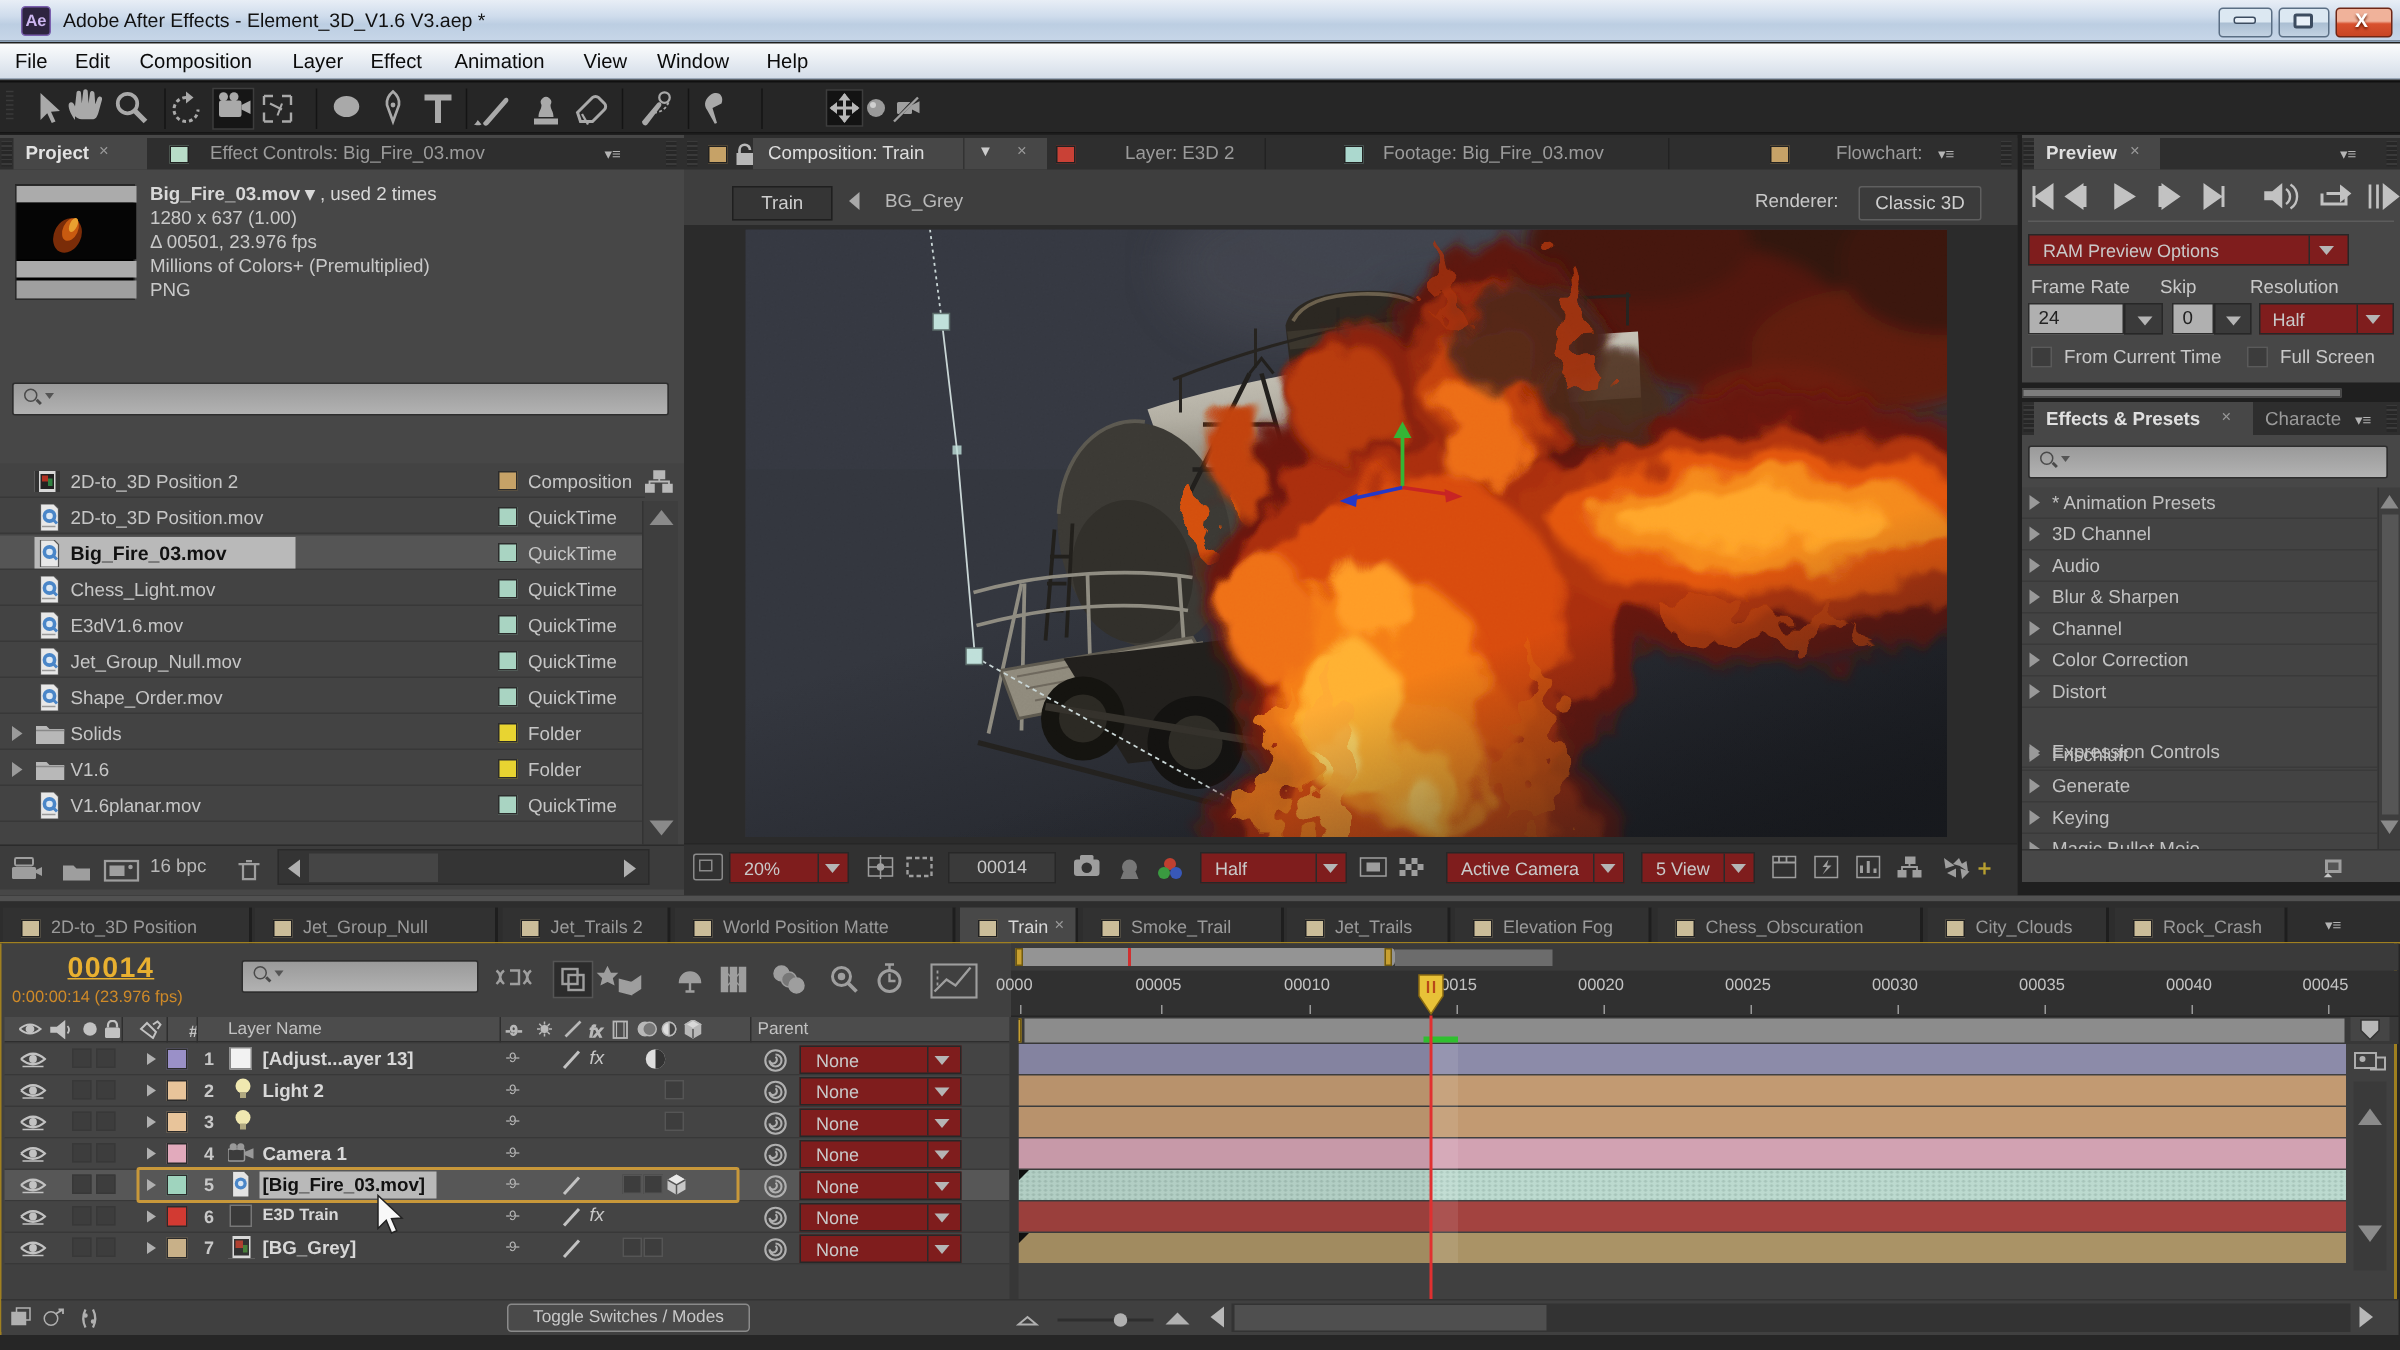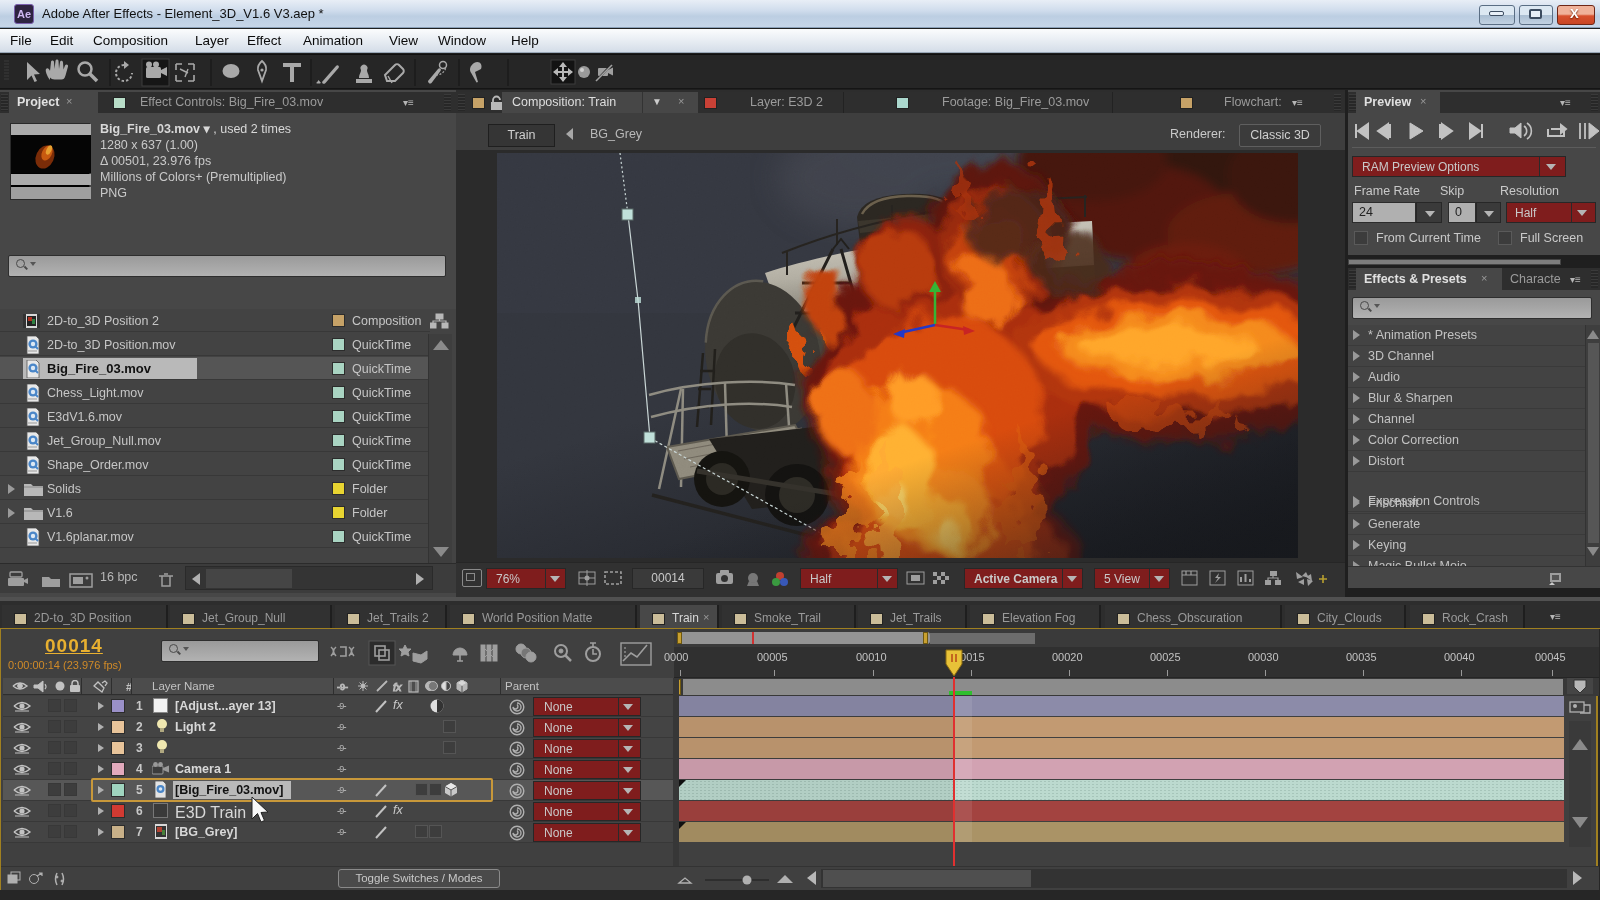--- a/index.html
+++ b/index.html
@@ -350,21 +350,21 @@
       </svg>
     <div class="abs tab-active" style="left:46px;top:2px;width:196px;height:21px;"></div>
     <div class="abs" style="left:56px;top:5px;font-size:12.5px;color:#dedede;">Composition: Train</div>
     <div class="abs" style="left:186px;top:2px;width:1px;height:21px;background:#333;"></div>
     <div class="abs" style="left:196px;top:6px;font-size:10px;color:#ccc;">▼</div>
     <div class="abs" style="left:222px;top:5px;font-size:11px;color:#9a9a9a;">×</div>
     <div class="abs" style="left:248px;top:7px;width:13px;height:12px;background:#c94136;border:1px solid #222;"></div>
     <div class="abs" style="left:294px;top:5px;font-size:12.5px;color:#9b9b9b;">Layer: E3D 2</div>
     <div class="abs" style="left:387px;top:2px;width:1px;height:21px;background:#222;"></div>
     <div class="abs" style="left:440px;top:7px;width:13px;height:12px;background:#abd8ce;border:1px solid #222;"></div>
-    <div class="abs" style="left:486px;top:5px;font-size:12.5px;color:#9b9b9b;">Footage: Big_Fire_03.mov</div>
+    <div class="abs" style="left:466px;top:5px;font-size:12.5px;color:#9b9b9b;">Footage: Big_Fire_03.mov</div>
     <div class="abs" style="left:656px;top:2px;width:1px;height:21px;background:#222;"></div>
     <div class="abs" style="left:724px;top:7px;width:13px;height:12px;background:#c6a267;border:1px solid #222;"></div>
     <div class="abs" style="left:768px;top:5px;font-size:12.5px;color:#9b9b9b;">Flowchart:</div>
     <div class="abs" style="left:836px;top:7px;font-size:10px;color:#b5b5b5;">▾<span style="letter-spacing:-1px;">≡</span></div>
     <div class="abs grip" style="left:878px;top:4px;height:17px;"></div>
 
     <div class="abs" style="left:0;top:23px;width:889px;height:37px;background:#3e3e3e;"></div>
     <div class="abs" style="left:32px;top:34px;width:67px;height:23px;background:#353535;border:1px solid #1f1f1f;color:#cfcfcf;font-size:12.5px;text-align:center;line-height:21px;">Train</div>
     <div class="abs" style="left:110px;top:38px;width:0;height:0;border-top:6px solid transparent;border-bottom:6px solid transparent;border-right:7px solid #a8a8a8;"></div>
     <div class="abs" style="left:134px;top:37px;font-size:12.5px;color:#b9b9b9;">BG_Grey</div>
@@ -566,21 +566,21 @@
   <path d="M438 172 L472 177" stroke="#c82424"></path>
   <path d="M478 178 l-12 -5 l1 9 z" fill="#c82424" stroke="none"></path>
 </g>
 </svg></div>
 
     <div class="abs" style="left:0;top:472px;width:889px;height:35px;background:#313131;border-top:1px solid #262626;">
       <div class="abs" style="left:6px;top:6px;width:20px;height:18px;border:1px solid #8a8a8a;border-radius:2px;">
           <span class="abs" style="left:3px;top:3px;width:9px;height:8px;border:1px solid #8a8a8a;"></span>
         </div>
       <div class="abs ddl" style="left:30px;top:5px;width:80px;height:21px;">
-          <span class="abs" style="left:9px;top:2px;">76%</span>
+          <span class="abs" style="left:9px;top:2px;">20%</span>
           <span class="abs" style="left:58px;top:0px;width:1px;height:19px;background:#2a2a2a;"></span>
           <span class="abs dda" style="left:63px;top:7px;"></span>
         </div>
       <svg class="abs" style="left:122px;top:6px;" width="46" height="18" stroke="#9e9e9e" fill="none">
           <rect x="1" y="3" width="16" height="12"></rect>
           <path d="M9 1v16M1 9h16" stroke-width="1"></path>
           <circle cx="9" cy="9" r="2.5" fill="#9e9e9e" stroke="none"></circle>
           <rect x="27" y="3" width="16" height="12" stroke-dasharray="3 2" stroke-width="1.6"></rect>
         </svg>
       <div class="abs" style="left:176px;top:5px;width:72px;height:21px;background:#3a3a3a;border:1px solid #272727;color:#c9c9c9;font-size:12px;text-align:center;line-height:19px;">00014</div>
@@ -604,21 +604,21 @@
           <rect x="5" y="6" width="9" height="6" fill="#9e9e9e" stroke="none"></rect>
           <g fill="#9e9e9e" stroke="none">
             <rect x="27" y="3" width="4" height="4"></rect>
             <rect x="35" y="3" width="4" height="4"></rect>
             <rect x="31" y="7" width="4" height="4"></rect>
             <rect x="39" y="7" width="4" height="4"></rect>
             <rect x="27" y="11" width="4" height="4"></rect>
             <rect x="35" y="11" width="4" height="4"></rect>
           </g>
         </svg>
-      <div class="abs ddl" style="left:508px;top:5px;width:119px;height:21px;font-weight:bold;">
+      <div class="abs ddl" style="left:508px;top:5px;width:119px;height:21px;">
           <span class="abs" style="left:9px;top:2px;">Active Camera</span>
           <span class="abs" style="left:97px;top:0px;width:1px;height:19px;background:#2a2a2a;"></span>
           <span class="abs dda" style="left:102px;top:7px;"></span>
         </div>
       <div class="abs ddl" style="left:638px;top:5px;width:76px;height:21px;">
           <span class="abs" style="left:9px;top:2px;">5 View</span>
           <span class="abs" style="left:54px;top:0px;width:1px;height:19px;background:#2a2a2a;"></span>
           <span class="abs dda" style="left:59px;top:7px;"></span>
         </div>
       <svg class="abs" style="left:724px;top:6px;" width="160" height="20" stroke="#9e9e9e" fill="none">
@@ -1154,21 +1154,21 @@
             <path d="M1 6 Q9 -1 17 6 Q9 13 1 6" fill="none" stroke="#c2c2c2" stroke-width="1.5"></path>
             <circle cx="9" cy="6" r="2.6" fill="#c2c2c2"></circle>
             <path d="M2 11 h14" stroke="#c2c2c2" stroke-width="1"></path>
           </svg>
           <span class="abs" style="left:45px;top:3px;width:13px;height:13px;background:#3d3d3d;border:1px solid #383838;"></span>
           <span class="abs" style="left:61px;top:3px;width:13px;height:13px;background:#3d3d3d;border:1px solid #383838;"></span>
           <span class="abs" style="left:95px;top:6px;width:0;height:0;border-top:4.5px solid transparent;border-bottom:4.5px solid transparent;border-left:6.5px solid #b0b0b0;"></span>
           <span class="abs" style="left:108px;top:3px;width:14px;height:14px;background:#d23a32;border:1px solid #2c2c2c;"></span>
           <span class="abs" style="left:133px;top:3px;font-size:12px;font-weight:bold;color:#c8c8c8;">6</span>
           <span class="abs" style="left:150px;top:2px;width:15px;height:15px;background:#3a3a3a;border:1px solid #777;"></span>
-          <span class="abs" style="left:172px;top:3px;font-size:16px;font-weight:normal;color:#d8d8d8;white-space:nowrap;">E3D Train</span>
+          <span class="abs" style="left:172px;top:3px;font-size:11px;font-weight:bold;color:#d8d8d8;white-space:nowrap;">E3D Train</span>
           <span class="abs" style="left:334px;top:4px;font-size:10px;color:#b8b8b8;letter-spacing:-1px;">-<span style="font-size:9px;">9</span>-</span>
           <svg class="abs" style="left:370px;top:3px;" width="16" height="15">
             <path d="M3 13 L13 2" stroke="#c2c2c2" stroke-width="2"></path>
           </svg>
           <span class="abs" style="left:390px;top:2px;font-size:12.5px;font-style:italic;color:#c8c8c8;"><i>fx</i></span>
           <svg class="abs" style="left:506px;top:3px;" width="16" height="16">
             <circle cx="8" cy="8" r="6.8" fill="none" stroke="#b0b0b0" stroke-width="1.4"></circle>
             <path d="M8 8 m0 -4 a4 4 0 1 1 -4 4 a2.5 2.5 0 1 0 4 -2.5" fill="none" stroke="#b0b0b0" stroke-width="1.4"></path>
           </svg>
           <span class="abs ddl" style="left:530px;top:1px;width:108px;height:19px;">

